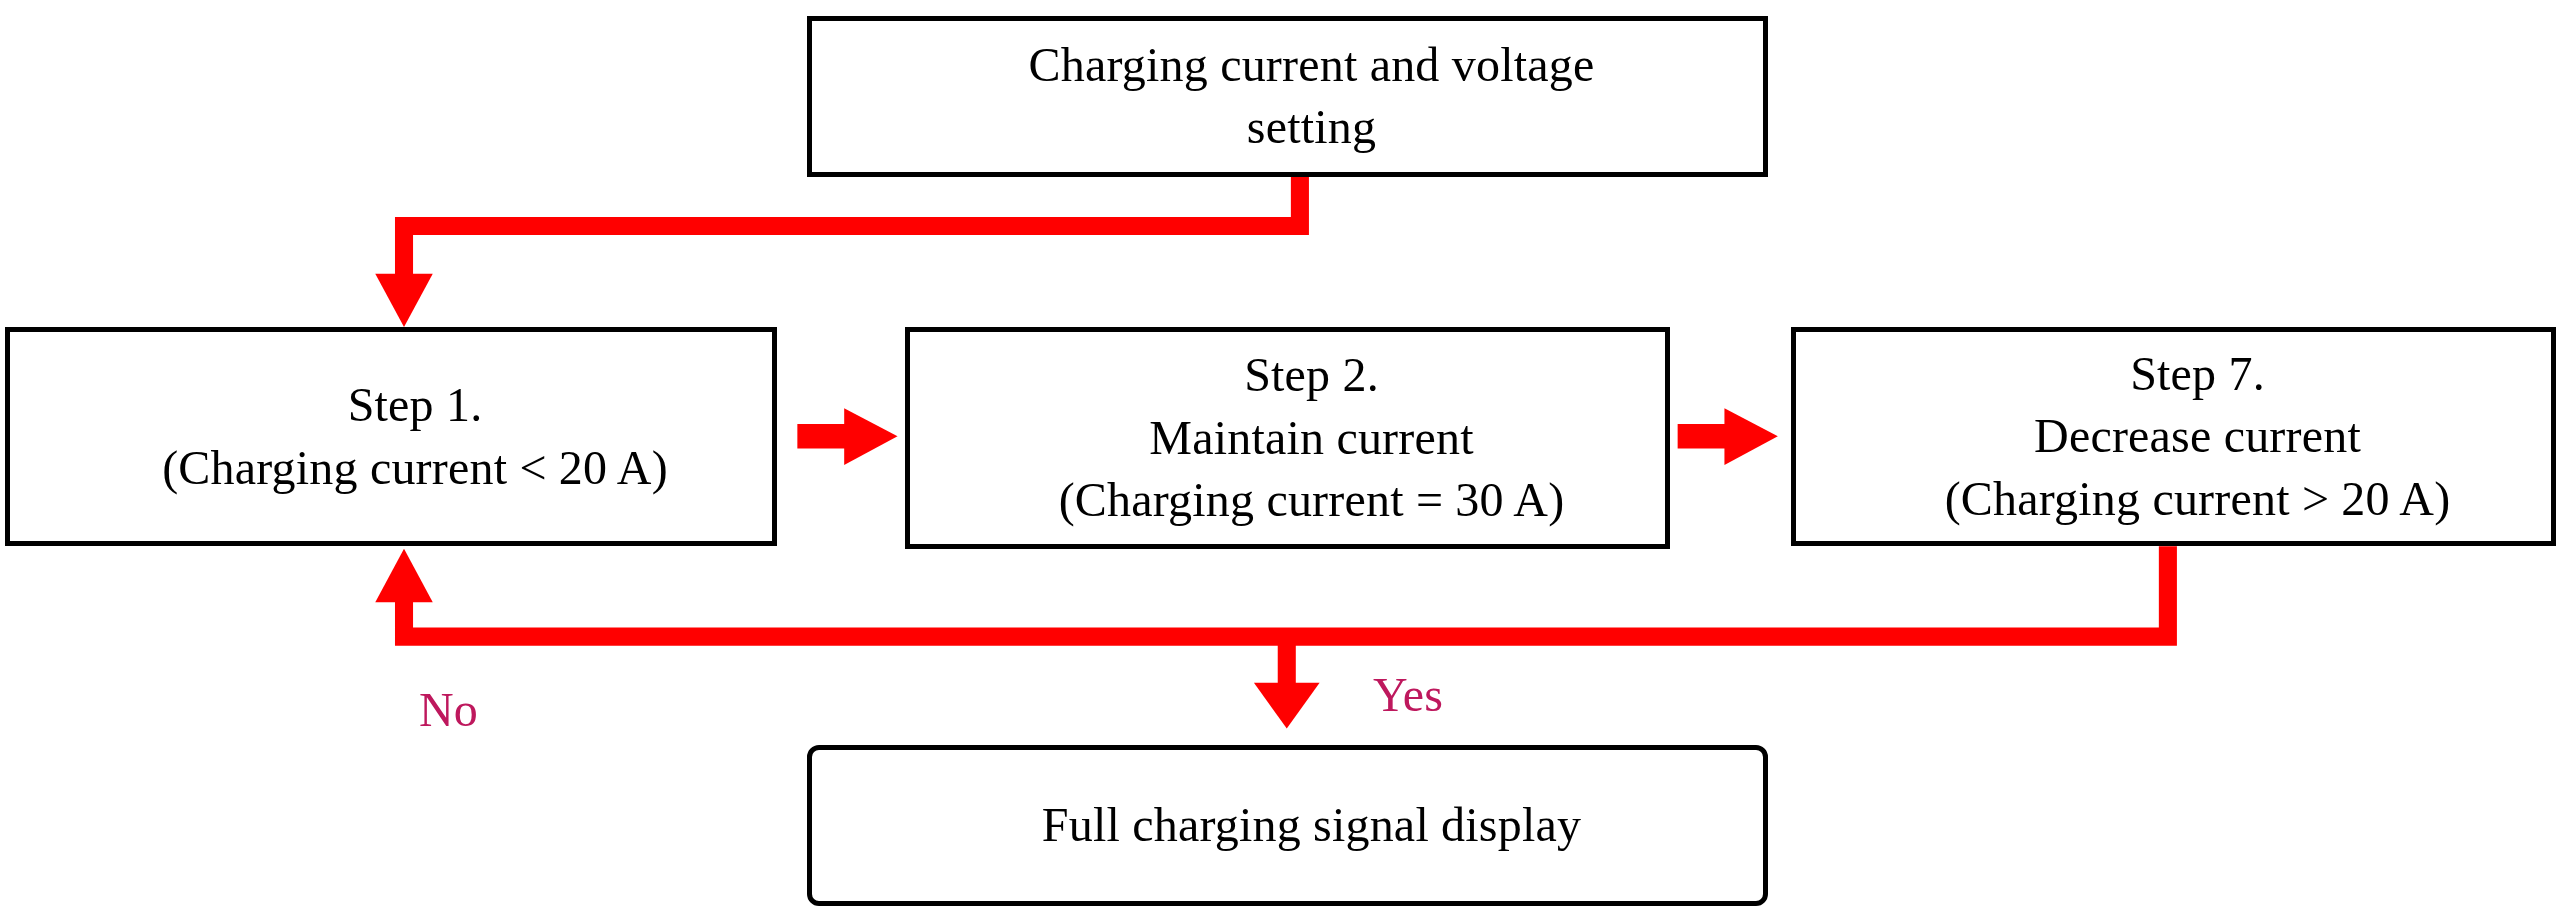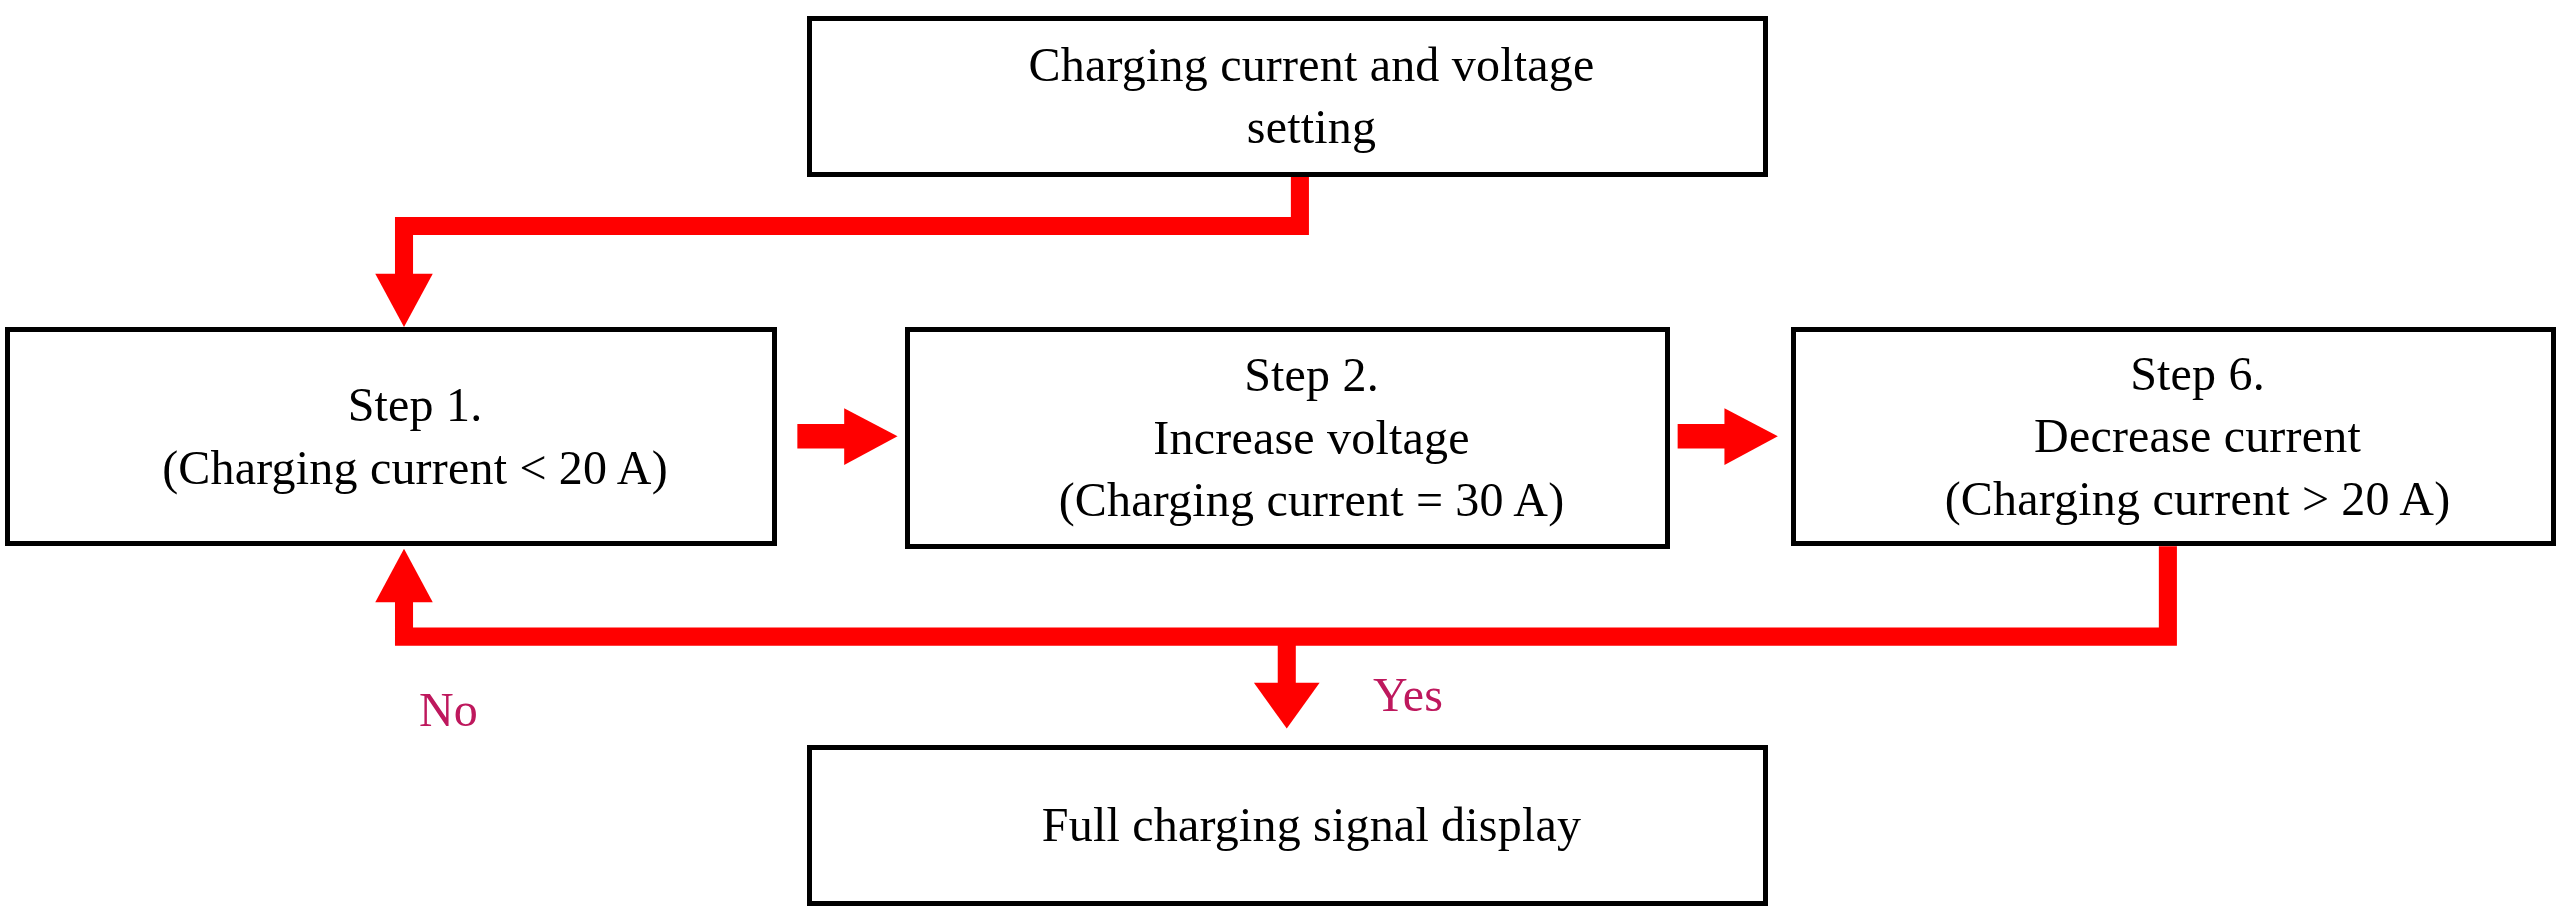--- a/index.html
+++ b/index.html
@@ -35,21 +35,21 @@
     width: 100%;
     padding: 0 8.2px;
     margin-left: 48px;
   }
   .box .line { display: block; white-space: nowrap; }
 
   #box-setting   { left: 807px;  top: 15.6px;  width: 961px; height: 161px; font-size: 48px; }
   #box-step1     { left: 5px;   top: 327px; width: 772px;  height: 219px; font-size: 48px; }
   #box-step2     { left: 905px; top: 327px; width: 765px;  height: 222px; font-size: 48px; }
   #box-step3     { left: 1791px; top: 327px; width: 765px;  height: 219px; font-size: 48px; }
-  #box-full      { left: 807px;  top: 745px; width: 961px; height: 161px; font-size: 48px; }
+  #box-full      { left: 807px;  top: 745px; width: 961px; height: 161px; font-size: 48px; border-radius: 12px; }
 
   
   #connectors {
     position: absolute;
     left: 0; top: 0;
     width: 2576px;
     height: 921px;
     pointer-events: none;
   }
 
@@ -107,28 +107,28 @@
   <div class="box" id="box-step1">
     <span class="lines">
       <span class="line">Step 1.</span>
       <span class="line">(Charging current &lt; 20 A)</span>
     </span>
   </div>
 
   <div class="box" id="box-step2">
     <span class="lines">
       <span class="line">Step 2.</span>
-      <span class="line">Increase voltage</span>
+      <span class="line">Maintain current</span>
       <span class="line">(Charging current = 30 A)</span>
     </span>
   </div>
 
   <div class="box" id="box-step3">
     <span class="lines">
-      <span class="line">Step 6.</span>
+      <span class="line">Step 7.</span>
       <span class="line">Decrease current</span>
       <span class="line">(Charging current &gt; 20 A)</span>
     </span>
   </div>
 
   <div class="box" id="box-full">
     <span class="lines">
       <span class="line">Full charging signal display</span>
     </span>
   </div>

